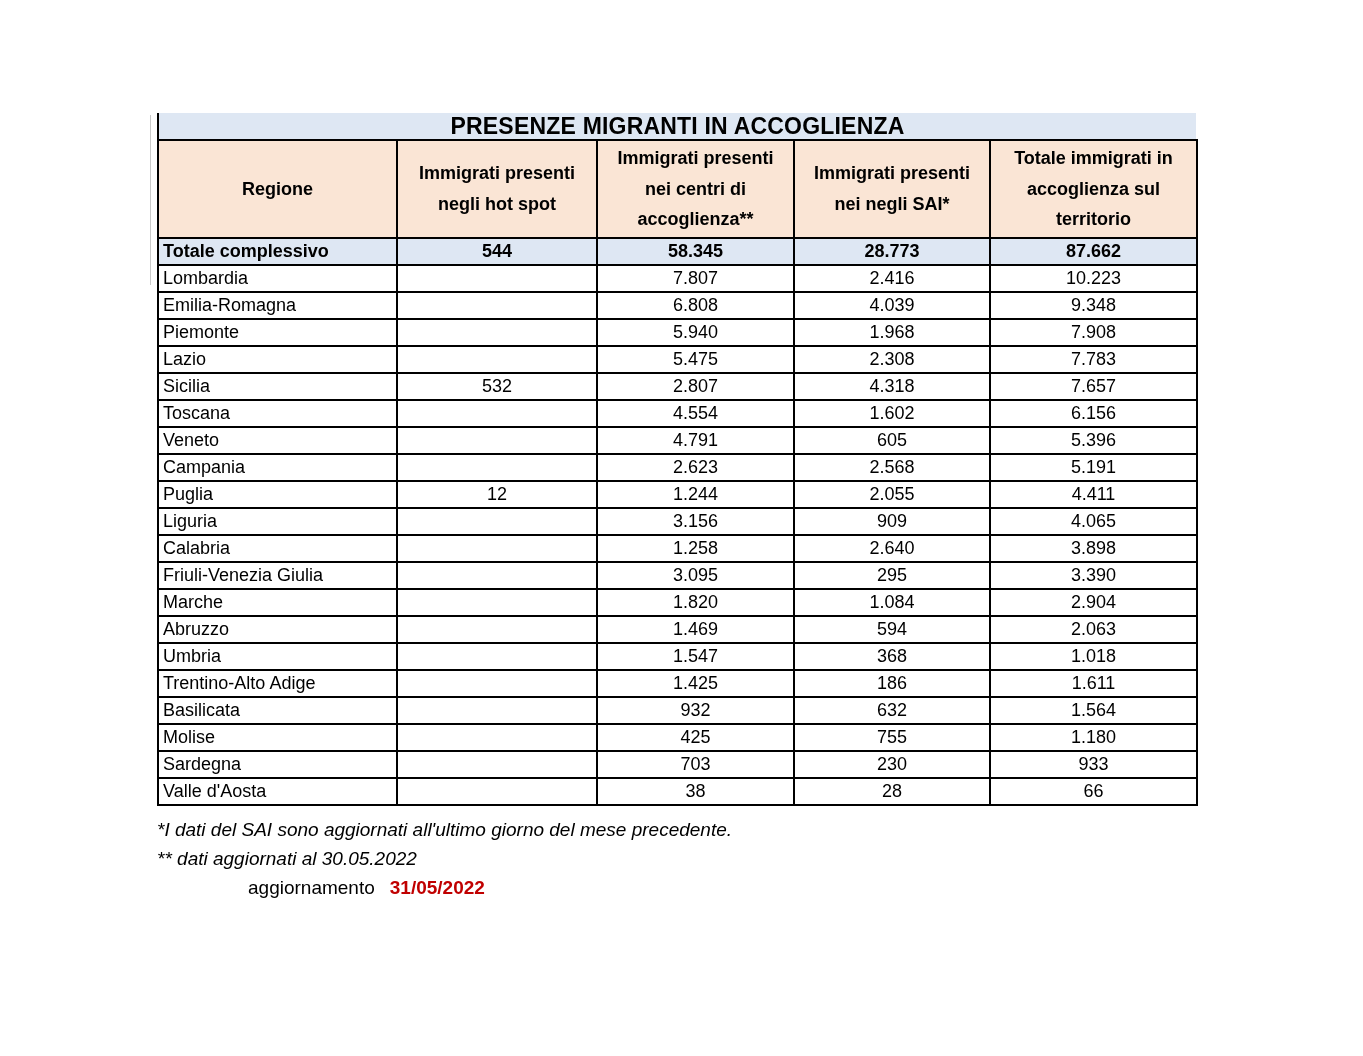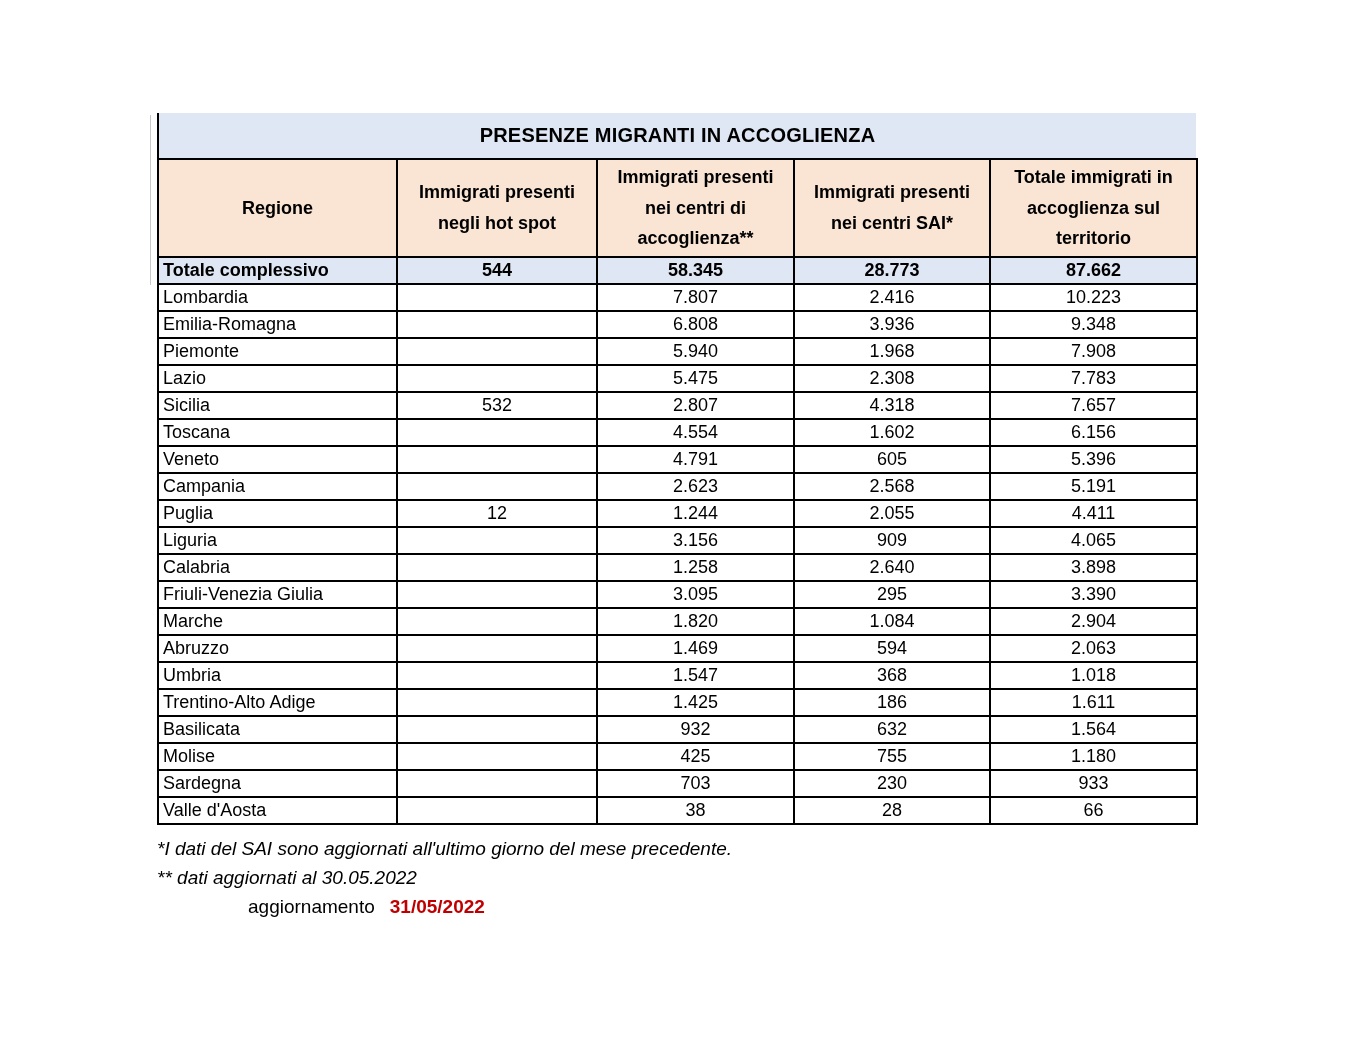--- a/index.html
+++ b/index.html
@@ -13,25 +13,25 @@
     overflow:hidden;
   }
   .edge-line {
     position:absolute; left:150px; top:115px;
     width:1px; height:170px; background:#c9c9c9;
   }
   .table-wrap {
     position:absolute; left:157px; top:113px; width:1039px;
   }
   .title-bar {
-    height:45px;
+    height:26px;
     background:var(--blue,#dee7f3);
     border-left:2px solid #000;
     display:flex; align-items:center; justify-content:center;
-    font-weight:700; font-size:20px; letter-spacing:.2px;
+    font-weight:700; font-size:23px; letter-spacing:.2px;
   }
   table.main {
     width:100%;
     border-collapse:collapse;
     table-layout:fixed;
   }
   table.main th, table.main td {
     border:2px solid #000;
     vertical-align:middle;
   }
@@ -90,21 +90,21 @@
         <col style="width:200px">
         <col style="width:197px">
         <col style="width:196px">
         <col style="width:207px">
       </colgroup>
       <thead>
         <tr>
           <th>Regione</th>
           <th>Immigrati presenti negli hot spot</th>
           <th>Immigrati presenti nei centri di accoglienza**</th>
-          <th>Immigrati presenti nei centri SAI*</th>
+          <th>Immigrati presenti nei negli SAI*</th>
           <th>Totale immigrati in accoglienza sul territorio</th>
         </tr>
       </thead>
       <tbody>
         <tr class="total-row">
           <td class="region">Totale complessivo</td>
           <td>544</td>
           <td>58.345</td>
           <td>28.773</td>
           <td>87.662</td>
@@ -115,21 +115,21 @@
             <td class="region">Lombardia</td>
             <td></td>
             <td>7.807</td>
             <td>2.416</td>
             <td>10.223</td>
           </tr>
           <tr>
             <td class="region">Emilia-Romagna</td>
             <td></td>
             <td>6.808</td>
-            <td>3.936</td>
+            <td>4.039</td>
             <td>9.348</td>
           </tr>
           <tr>
             <td class="region">Piemonte</td>
             <td></td>
             <td>5.940</td>
             <td>1.968</td>
             <td>7.908</td>
           </tr>
           <tr>

